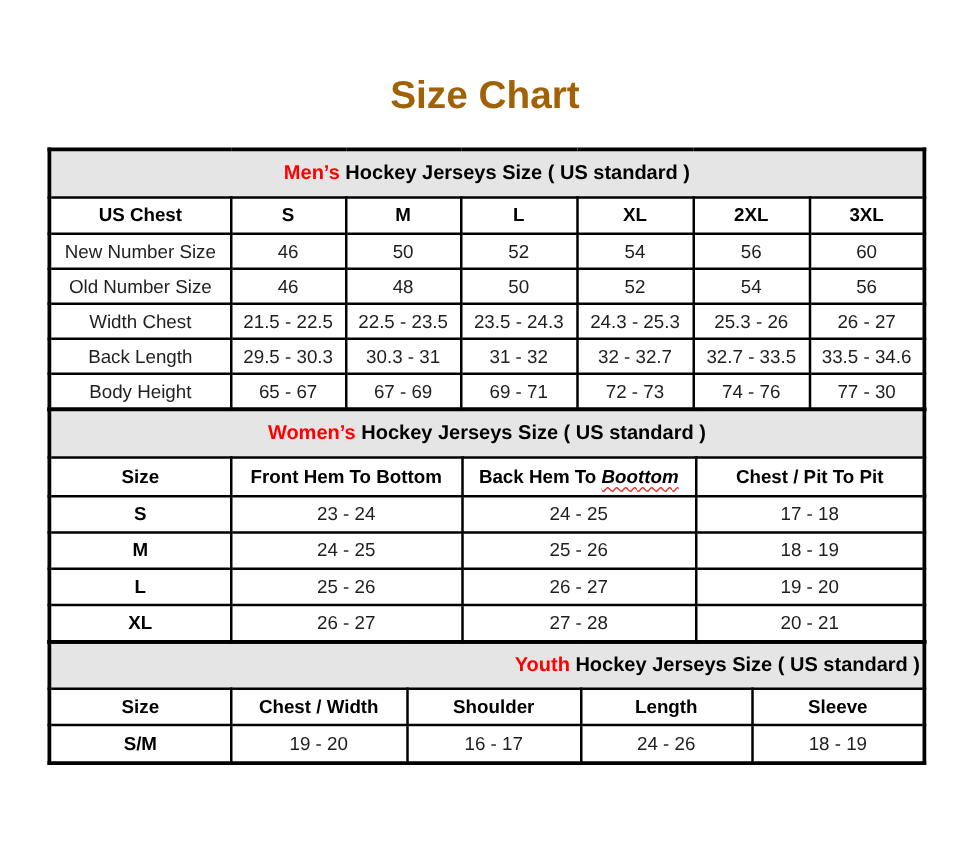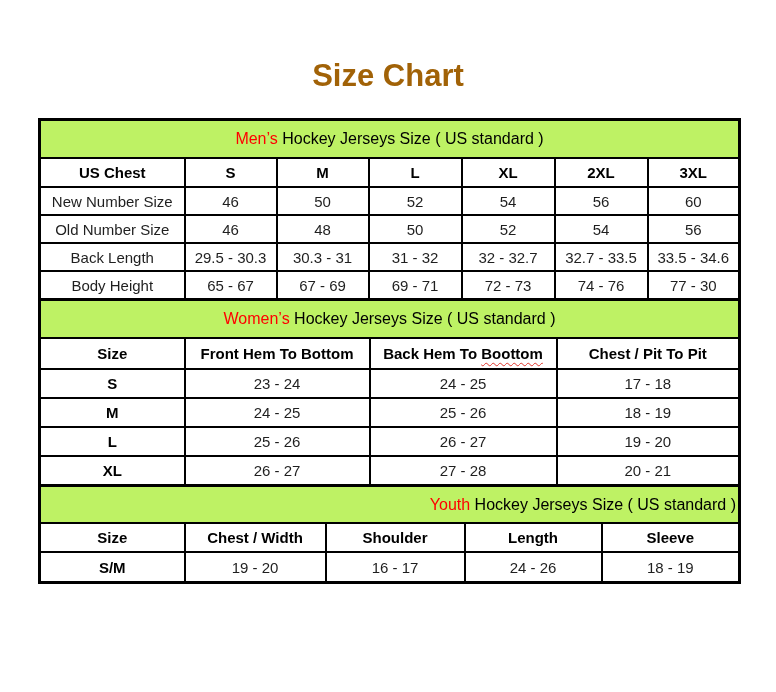--- a/index.html
+++ b/index.html
@@ -38,24 +38,24 @@
   }
   .size-table td, .size-table th {
     border: 2px solid #000000;
     text-align: center;
     vertical-align: middle;
     padding: 0 2px;
     overflow: hidden;
     white-space: nowrap;
   }
   .band-cell {
-    background: #bef264;
+    background: #e5e5e5;
     height: 36px;
     font-size: 16px;
-    font-weight: normal;
+    font-weight: bold;
     color: #000000;
   }
   .accent { color: #ff0000; }
   .hdr-row th {
     height: 27px;
     font-size: 15px;
     font-weight: bold;
     color: #000000;
   }
   .data-row td {
@@ -71,20 +71,21 @@
   .womens .hdr-row th { height: 29px; }
   .womens .data-row td { height: 27px; }
   .youth .band-cell { height: 35px; text-align: right; }
   .youth .data-row td { height: 28px; }
   .typo {
     text-decoration-line: underline;
     text-decoration-style: wavy;
     text-decoration-color: #e0362c;
     text-decoration-thickness: 1px;
     text-underline-offset: 3px;
+    font-style: italic;
   }
 </style>
 </head>
 <body>
 
 <div class="page">
 
   <div class="page-title">Size Chart</div>
 
   <div class="chart-wrap">
@@ -127,20 +128,29 @@
       <tr class="data-row">
         <td>Old Number Size</td>
         <td>46</td>
         <td>48</td>
         <td>50</td>
         <td>52</td>
         <td>54</td>
         <td>56</td>
       </tr>
       <tr class="data-row">
+        <td>Width Chest</td>
+        <td>21.5 - 22.5</td>
+        <td>22.5 - 23.5</td>
+        <td>23.5 - 24.3</td>
+        <td>24.3 - 25.3</td>
+        <td>25.3 - 26</td>
+        <td>26 - 27</td>
+      </tr>
+      <tr class="data-row">
         <td>Back Length</td>
         <td>29.5 - 30.3</td>
         <td>30.3 - 31</td>
         <td>31 - 32</td>
         <td>32 - 32.7</td>
         <td>32.7 - 33.5</td>
         <td>33.5 - 34.6</td>
       </tr>
       <tr class="data-row">
         <td>Body Height</td>

